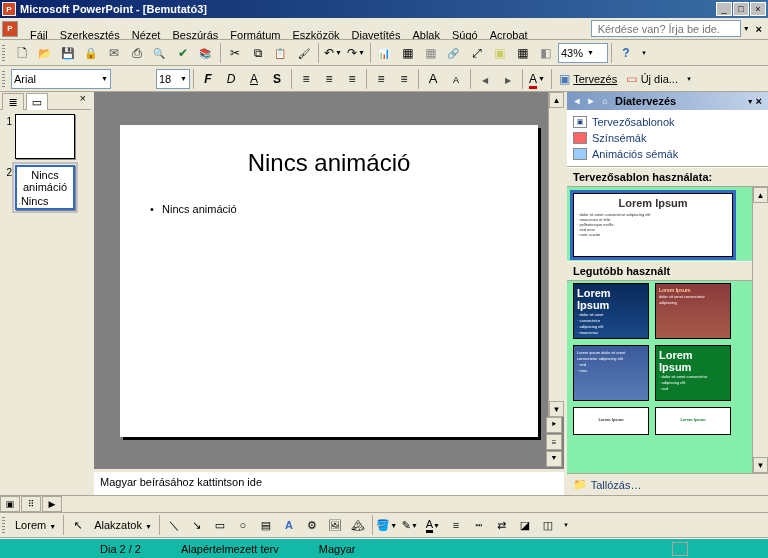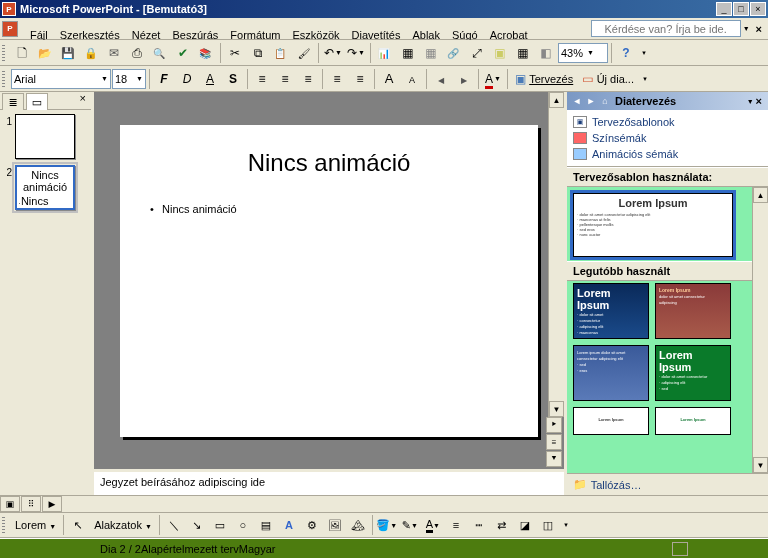--- a/index.html
+++ b/index.html
@@ -10,21 +10,21 @@
   .titlebar .app-icon { width: 14px; height: 14px; background: #d04a27; border: 1px solid #fff; margin-right: 4px; display: flex; align-items: center; justify-content: center; font-size: 8px; font-weight: bold; color: #fff; }
   .titlebar .title-text { font-weight: bold; flex: 1; }
   .titlebar .win-btns { display: flex; gap: 1px; }
   .titlebar .win-btn { width: 16px; height: 14px; background: #c0c0c0; border: 1px solid #fff; display: flex; align-items: center; justify-content: center; color: #000; font-size: 9px; cursor: pointer; }
   
   
   .menubar { background: #ece9d8; height: 22px; display: flex; align-items: center; padding: 0 2px; border-bottom: 1px solid #aca899; }
   .menubar .app-icon2 { width: 16px; height: 16px; background: #d04a27; border: 1px solid #999; margin-right: 6px; display: flex; align-items: center; justify-content: center; font-size: 8px; font-weight: bold; color: #fff; }
   .menubar .menu-item { padding: 2px 6px; cursor: pointer; margin-top: 12px; }
   .menubar .menu-item u { text-decoration: underline; }
-  .menubar .help-box { margin-left: auto; width: 150px; height: 17px; border: 1px solid #7f9db9; background: #fff; padding: 1px 6px; color: #808080; text-align: center; }
+  .menubar .help-box { margin-left: auto; width: 150px; height: 17px; border: 1px solid #7f9db9; background: #fff; padding: 1px 6px; color: #808080; }
   .menubar .close-x { padding: 0 4px; font-weight: bold; cursor: pointer; }
   
   
   .toolbar { background: #ece9d8; height: 26px; display: flex; align-items: center; padding: 0 2px; border-bottom: 1px solid #aca899; gap: 1px; }
   .tb-btn { width: 22px; height: 22px; display: flex; align-items: center; justify-content: center; cursor: pointer; border: 1px solid transparent; }
   .tb-sep { width: 1px; height: 20px; background: #aca899; margin: 0 2px; }
   .tb-grip { width: 6px; height: 22px; display: flex; flex-direction: column; justify-content: center; gap: 1px; margin-right: 2px; }
   .tb-grip::before { content: ""; display: block; width: 3px; height: 16px; background: repeating-linear-gradient(to bottom, #888 0 1px, transparent 1px 3px); }
   .tb-dropdown { height: 20px; border: 1px solid #7f9db9; background: #fff; display: flex; align-items: center; padding: 0 2px; }
   .tb-dropdown .dd-arrow { margin-left: 4px; font-size: 7px; color: #000; }
@@ -125,21 +125,21 @@
   
   .viewbar { height: 18px; background: #ece9d8; display: flex; align-items: center; border-top: 1px solid #aca899; border-bottom: 1px solid #aca899; }
   .view-btn { width: 20px; height: 16px; border: 1px solid #aca899; margin-right: 1px; display: flex; align-items: center; justify-content: center; font-size: 9px; cursor: pointer; background: #ece9d8; }
   
   
   .drawbar { height: 25px; background: #ece9d8; display: flex; align-items: center; border-bottom: 1px solid #aca899; gap: 1px; padding: 0 2px; }
   .drawbar .label { padding: 0 4px; cursor: pointer; }
   .draw-btn { width: 22px; height: 22px; display: flex; align-items: center; justify-content: center; cursor: pointer; border: 1px solid transparent; font-size: 11px; }
   
   
-  .statusbar { height: 20px; background: #4d7c0f; border-top: 1px solid #fff; display: flex; align-items: center; padding: 0 80px 0 100px; font-size: 11px; }
+  .statusbar { height: 20px; background: #14b8a6; border-top: 1px solid #fff; display: flex; align-items: center; gap: 40px; padding: 0 80px 0 100px; font-size: 11px; }
   .statusbar .field { }
   .statusbar .spacer { flex: 1; }
   .statusbar .sbico { width: 16px; height: 14px; border: 1px solid #aca899; }
 </style>
 </head>
 <body>
 
 <div class="titlebar">
   <div class="app-icon">P</div>
   <div class="title-text">Microsoft PowerPoint - [Bemutató3]</div>
@@ -255,21 +255,21 @@
       <span style="font-size:7px;">▾</span>
     </div>
 </div>
 
 <div class="toolbar">
   <div class="tb-grip"></div>
   <div class="tb-dropdown" style="width:100px;">
     <span>Arial</span>
     <span class="dd-arrow" style="margin-left:auto;">▼</span>
   </div>
-  <div class="tb-dropdown" style="width:34px;">
+  <div class="tb-dropdown" style="width:34px;margin-left:44px;">
     <span>18</span>
     <span class="dd-arrow" style="margin-left:auto;">▼</span>
   </div>
   <div class="tb-sep"></div>
   <div class="tb-btn">
       <span class="ico ico-bold"></span>
     </div>
   <div class="tb-btn">
       <span class="ico ico-italic"></span>
     </div>
@@ -361,21 +361,21 @@
       <div class="vscroll">
         <div class="sbtn">▲</div>
         <div class="sbtn" style="position:absolute;bottom:0;width:100%;">▼</div>
       </div>
       <div class="nav-btns">
         <div class="nav-btn">⯈</div>
         <div class="nav-btn">≡</div>
         <div class="nav-btn">⯆</div>
       </div>
     </div>
-    <div class="notes-area">Jegyzet beírásához adipiscing ide</div>
+    <div class="notes-area">Magyar beírásához kattintson ide</div>
   </div>
 
   <div class="taskpane">
     <div class="tp-header">
       <div class="nav">
         <span>◄</span>
         <span>►</span>
         <span>⌂</span>
       </div>
       <span class="title">Diatervezés</span>

